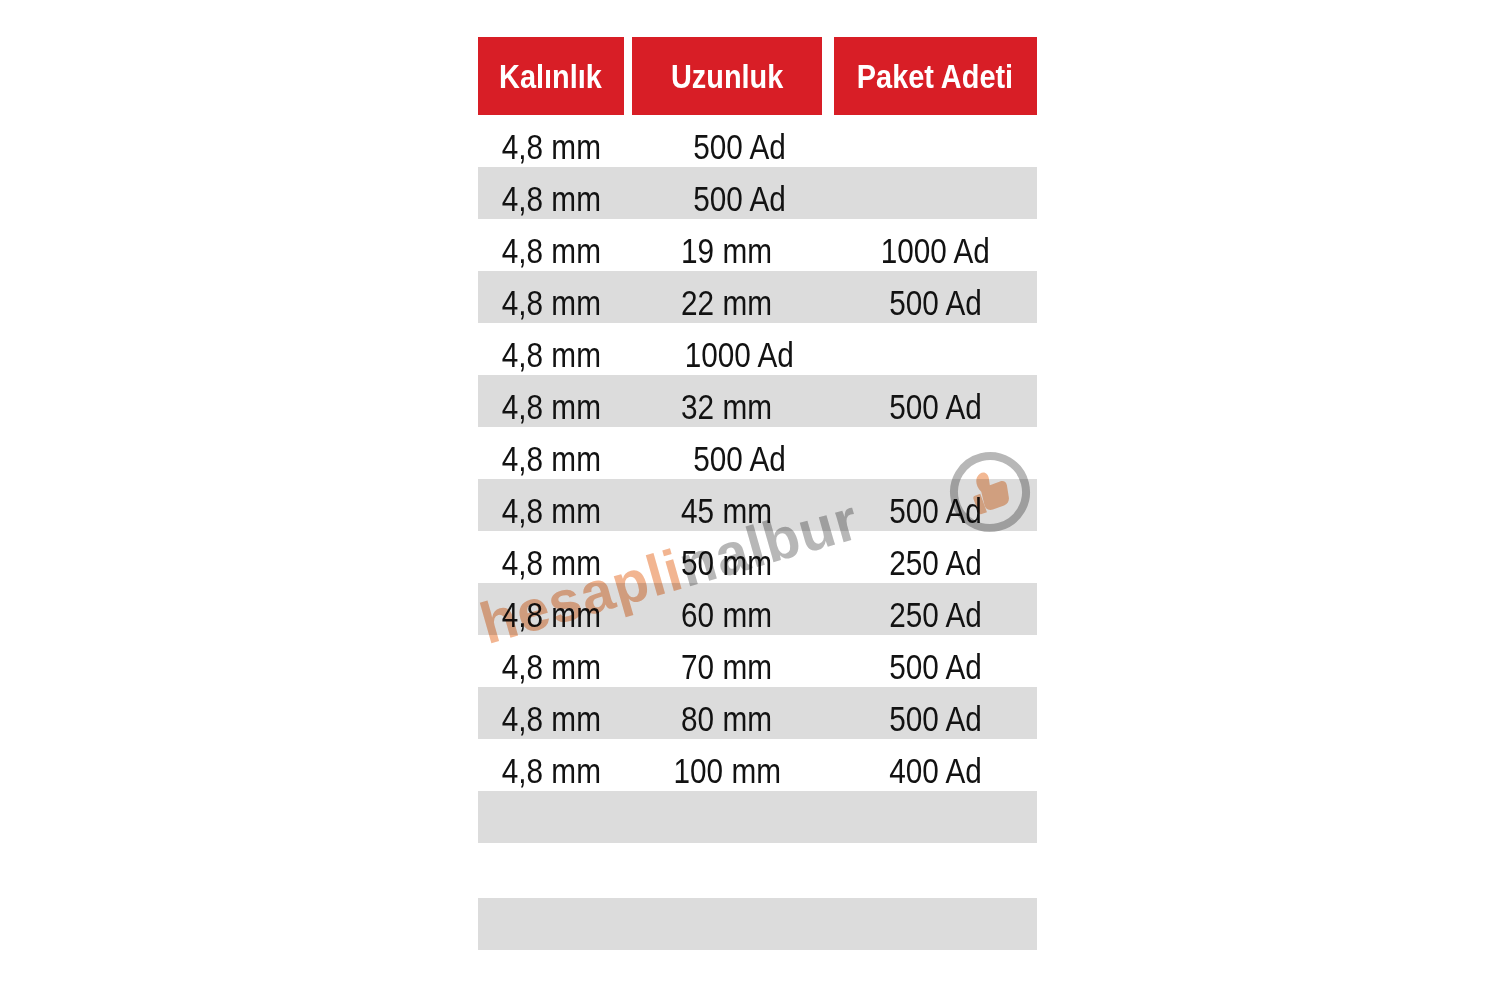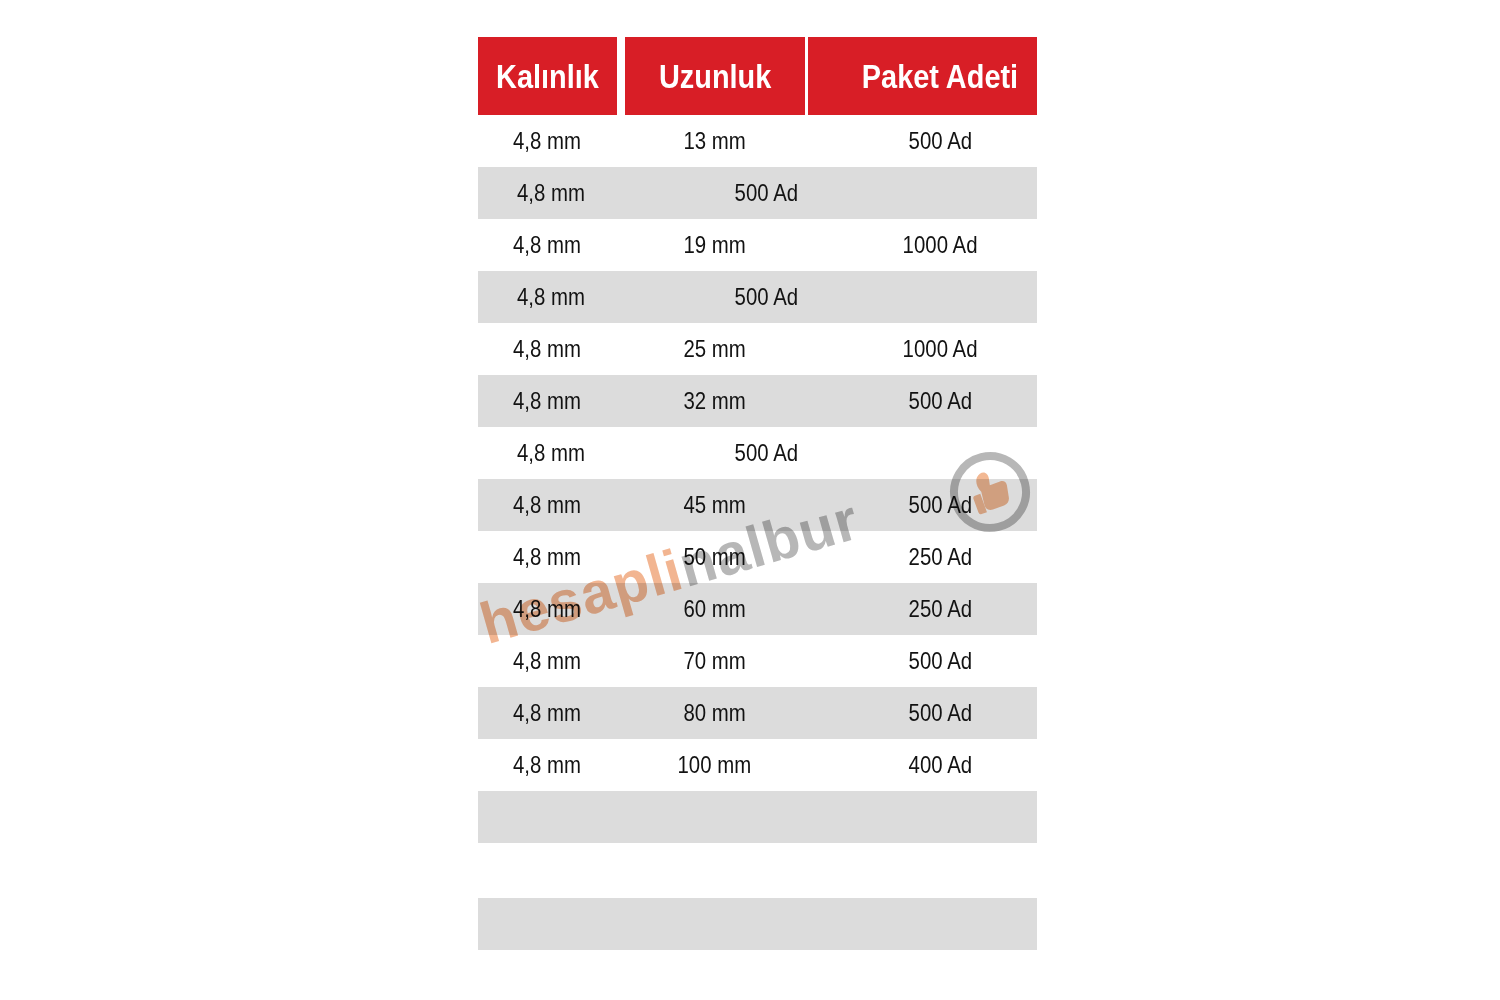--- a/index.html
+++ b/index.html
@@ -8,26 +8,26 @@
     overflow:hidden; font-family:"Liberation Sans", sans-serif;
   }
   .spec-table { position:absolute; left:478px; top:37px; width:559px; }
   .thead { display:flex; height:78px; }
   .th {
     background:var(--red,#d81e26); color:#fff; font-weight:bold; font-size:34px;
     display:flex; align-items:center; justify-content:center;
   }
   .c1 { width:147px; }
   .c2 { width:191px; margin-left:8px; }
-  .c3 { width:205px; margin-left:3px;padding-left:36px; }
+  .c3 { width:205px; margin-left:12px; }
   .tr { display:flex; height:52px; background:#ffffff; }
   .tr.alt { background:var(--stripe,#dcdcdc); }
   .td {
-    display:flex; align-items:center; justify-content:center;
-    font-size:24px; color:var(--ink,#121212);
+    display:flex; align-items:flex-end; justify-content:center;
+    font-size:35px; color:var(--ink,#121212);
   }
   .th span, .td span { display:inline-block; transform:scaleX(.85); white-space:nowrap; }
   .gap-strip { height:55px; background:transparent; }
   .bottom-strip { height:52px; background:var(--stripe,#dcdcdc); }
   
   .watermark { position:absolute; left:0; top:0; width:1500px; height:1000px;
     pointer-events:none; mix-blend-mode:multiply; opacity:.85; }
   .wm-text {
     position:absolute; left:482px; top:585px; height:80px; line-height:80px;
     font-size:58px; font-weight:bold; letter-spacing:1px; white-space:nowrap;
@@ -59,23 +59,20 @@
       <div class="th c3">
         <span>Paket Adeti</span>
       </div>
     </div>
 
     <div id="tbody">
   <div class="tr">
     <div class="td c1">
             <span>4,8 mm</span>
           </div>
-    <div class="td c2">
-            <span>13 mm</span>
-          </div>
     <div class="td c3">
             <span>500 Ad</span>
           </div>
   </div>
 
   <div class="tr alt">
     <div class="td c1">
             <span>4,8 mm</span>
           </div>
     <div class="td c3">
@@ -92,31 +89,31 @@
           </div>
     <div class="td c3">
             <span>1000 Ad</span>
           </div>
   </div>
 
   <div class="tr alt">
     <div class="td c1">
             <span>4,8 mm</span>
           </div>
-    <div class="td c3">
-            <span>500 Ad</span>
-          </div>
-  </div>
-
-  <div class="tr">
-    <div class="td c1">
-            <span>4,8 mm</span>
-          </div>
-    <div class="td c2">
-            <span>25 mm</span>
+    <div class="td c2">
+            <span>22 mm</span>
+          </div>
+    <div class="td c3">
+            <span>500 Ad</span>
+          </div>
+  </div>
+
+  <div class="tr">
+    <div class="td c1">
+            <span>4,8 mm</span>
           </div>
     <div class="td c3">
             <span>1000 Ad</span>
           </div>
   </div>
 
   <div class="tr alt">
     <div class="td c1">
             <span>4,8 mm</span>
           </div>

